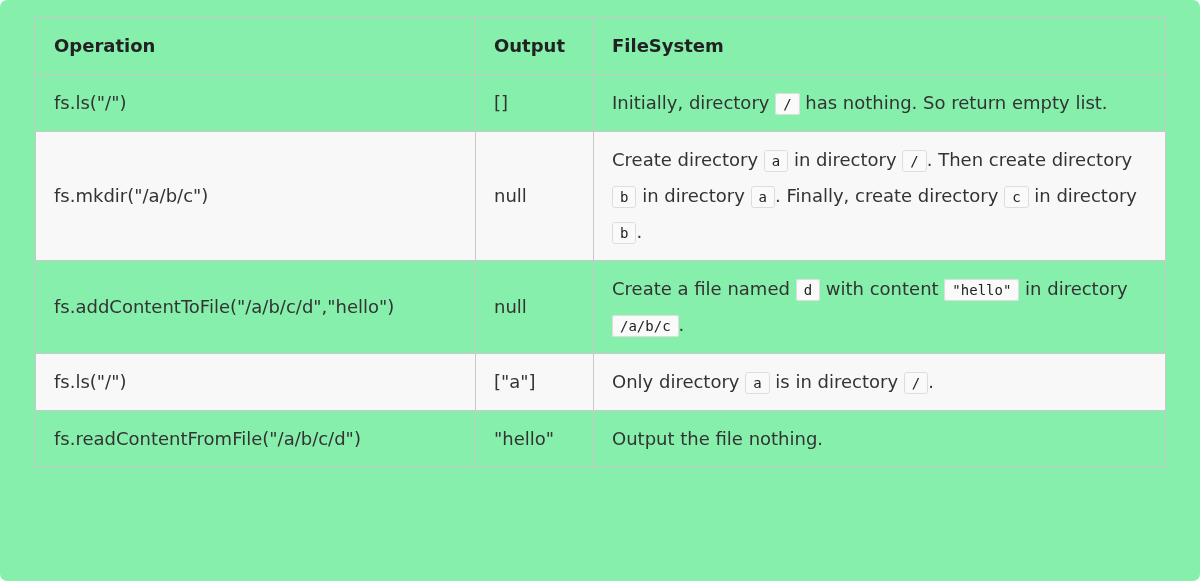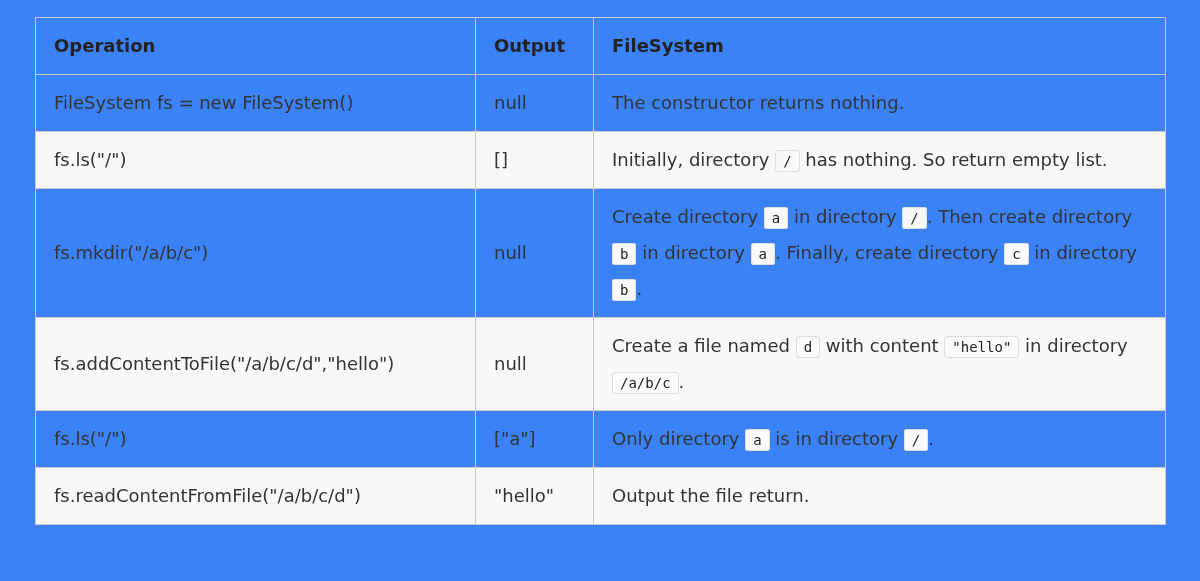--- a/index.html
+++ b/index.html
@@ -7,21 +7,22 @@
     padding: 0;
     background: #ffffff;
     font-family: "DejaVu Sans", "Liberation Sans", sans-serif;
     color: #333333;
   }
   .page {
     width: 1200px;
     height: 581px;
     box-sizing: border-box;
     padding: 17px 35px;
-    background: #3b82f6;
+    background: #86efac;
+    border-radius: 7px;
   }
   table.ops-table {
     border-collapse: collapse;
     table-layout: fixed;
     width: 1130px;
     font-size: 18px;
   }
   .ops-table th,
   .ops-table td {
     border: 1px solid #c9c9c9;
@@ -62,25 +63,20 @@
     </colgroup>
     <thead>
       <tr>
         <th>Operation</th>
         <th>Output</th>
         <th>FileSystem</th>
       </tr>
     </thead>
     <tbody id="table-body">
         <tr>
-          <td>FileSystem fs = new FileSystem()</td>
-          <td>null</td>
-          <td>The constructor returns nothing.</td>
-        </tr>
-        <tr>
           <td>fs.ls("/")</td>
           <td>[]</td>
           <td>Initially, directory <code class="inline-code">/</code> has nothing. So return empty list.</td>
         </tr>
         <tr>
           <td>fs.mkdir("/a/b/c")</td>
           <td>null</td>
           <td>Create directory <code class="inline-code">a</code> in directory <code class="inline-code">/</code>. Then create directory <code class="inline-code">b</code> in directory <code class="inline-code">a</code>. Finally, create directory <code class="inline-code">c</code> in directory <code class="inline-code">b</code>.</td>
         </tr>
         <tr>
@@ -89,17 +85,17 @@
           <td>Create a file named <code class="inline-code">d</code> with content <code class="inline-code">"hello"</code> in directory <code class="inline-code">/a/b/c</code>.</td>
         </tr>
         <tr>
           <td>fs.ls("/")</td>
           <td>["a"]</td>
           <td>Only directory <code class="inline-code">a</code> is in directory <code class="inline-code">/</code>.</td>
         </tr>
         <tr>
           <td>fs.readContentFromFile("/a/b/c/d")</td>
           <td>"hello"</td>
-          <td>Output the file return.</td>
+          <td>Output the file nothing.</td>
         </tr>
       </tbody>
   </table>
 </div>
 
 </body></html>

